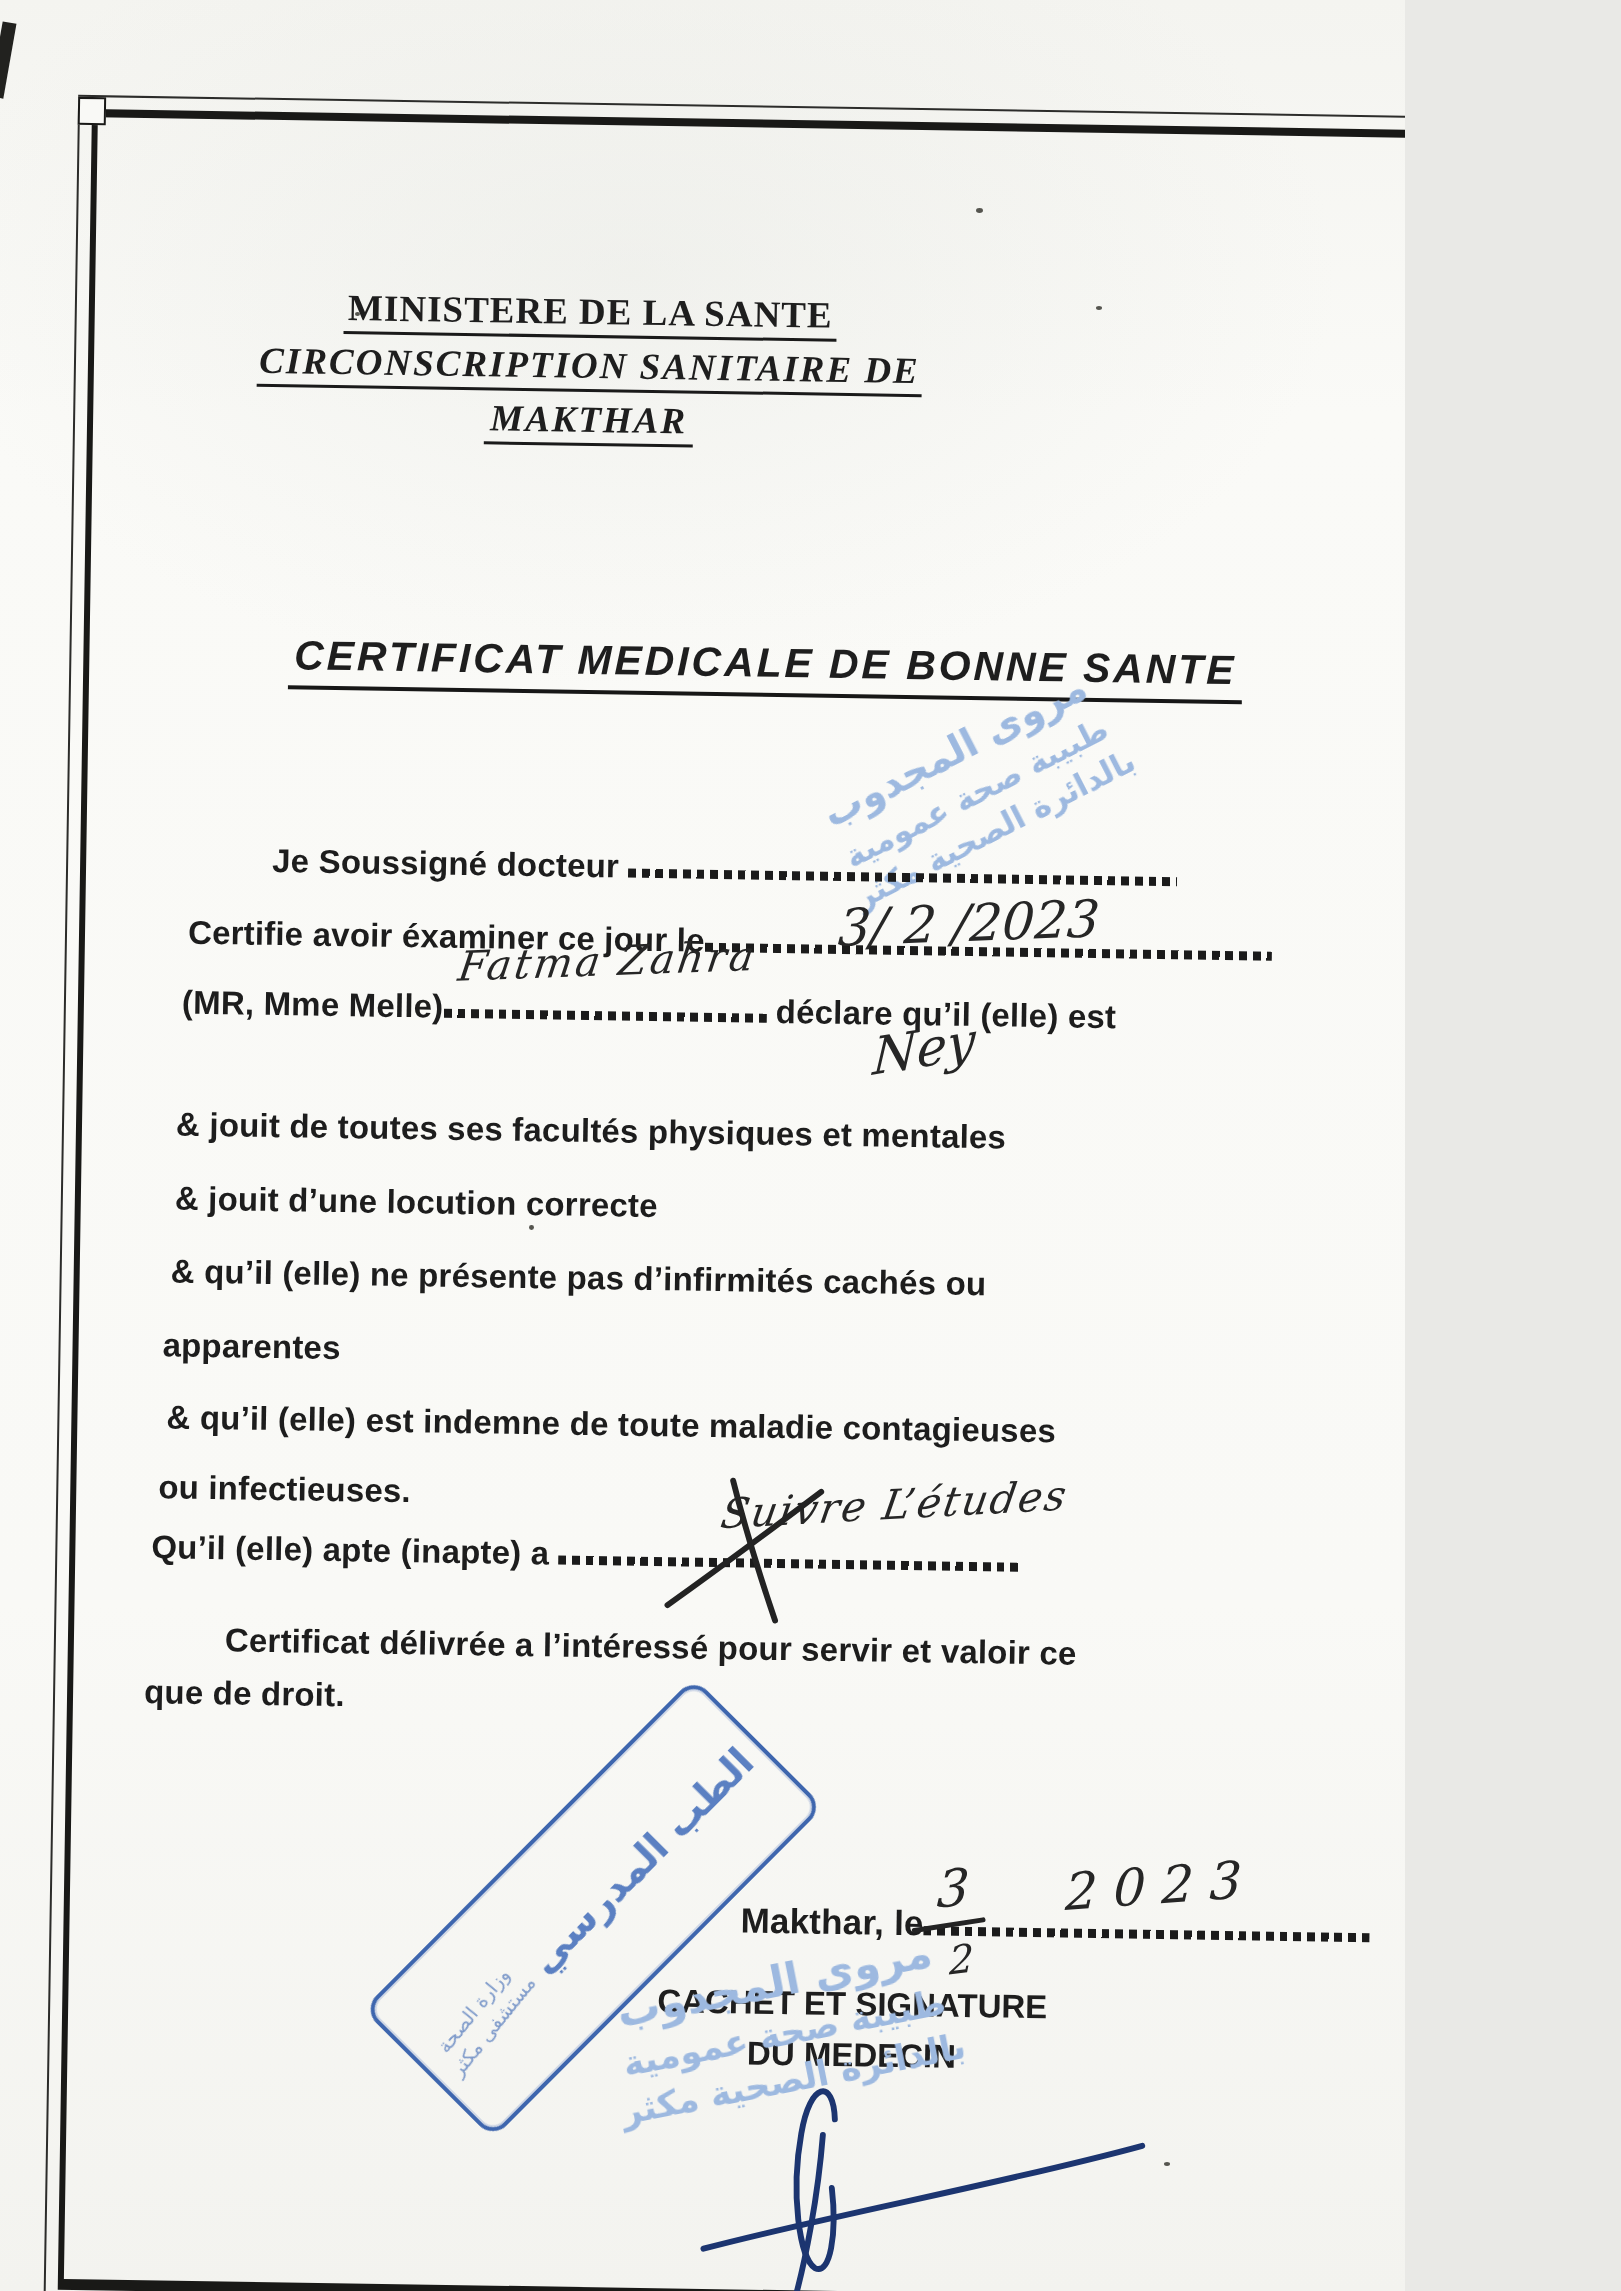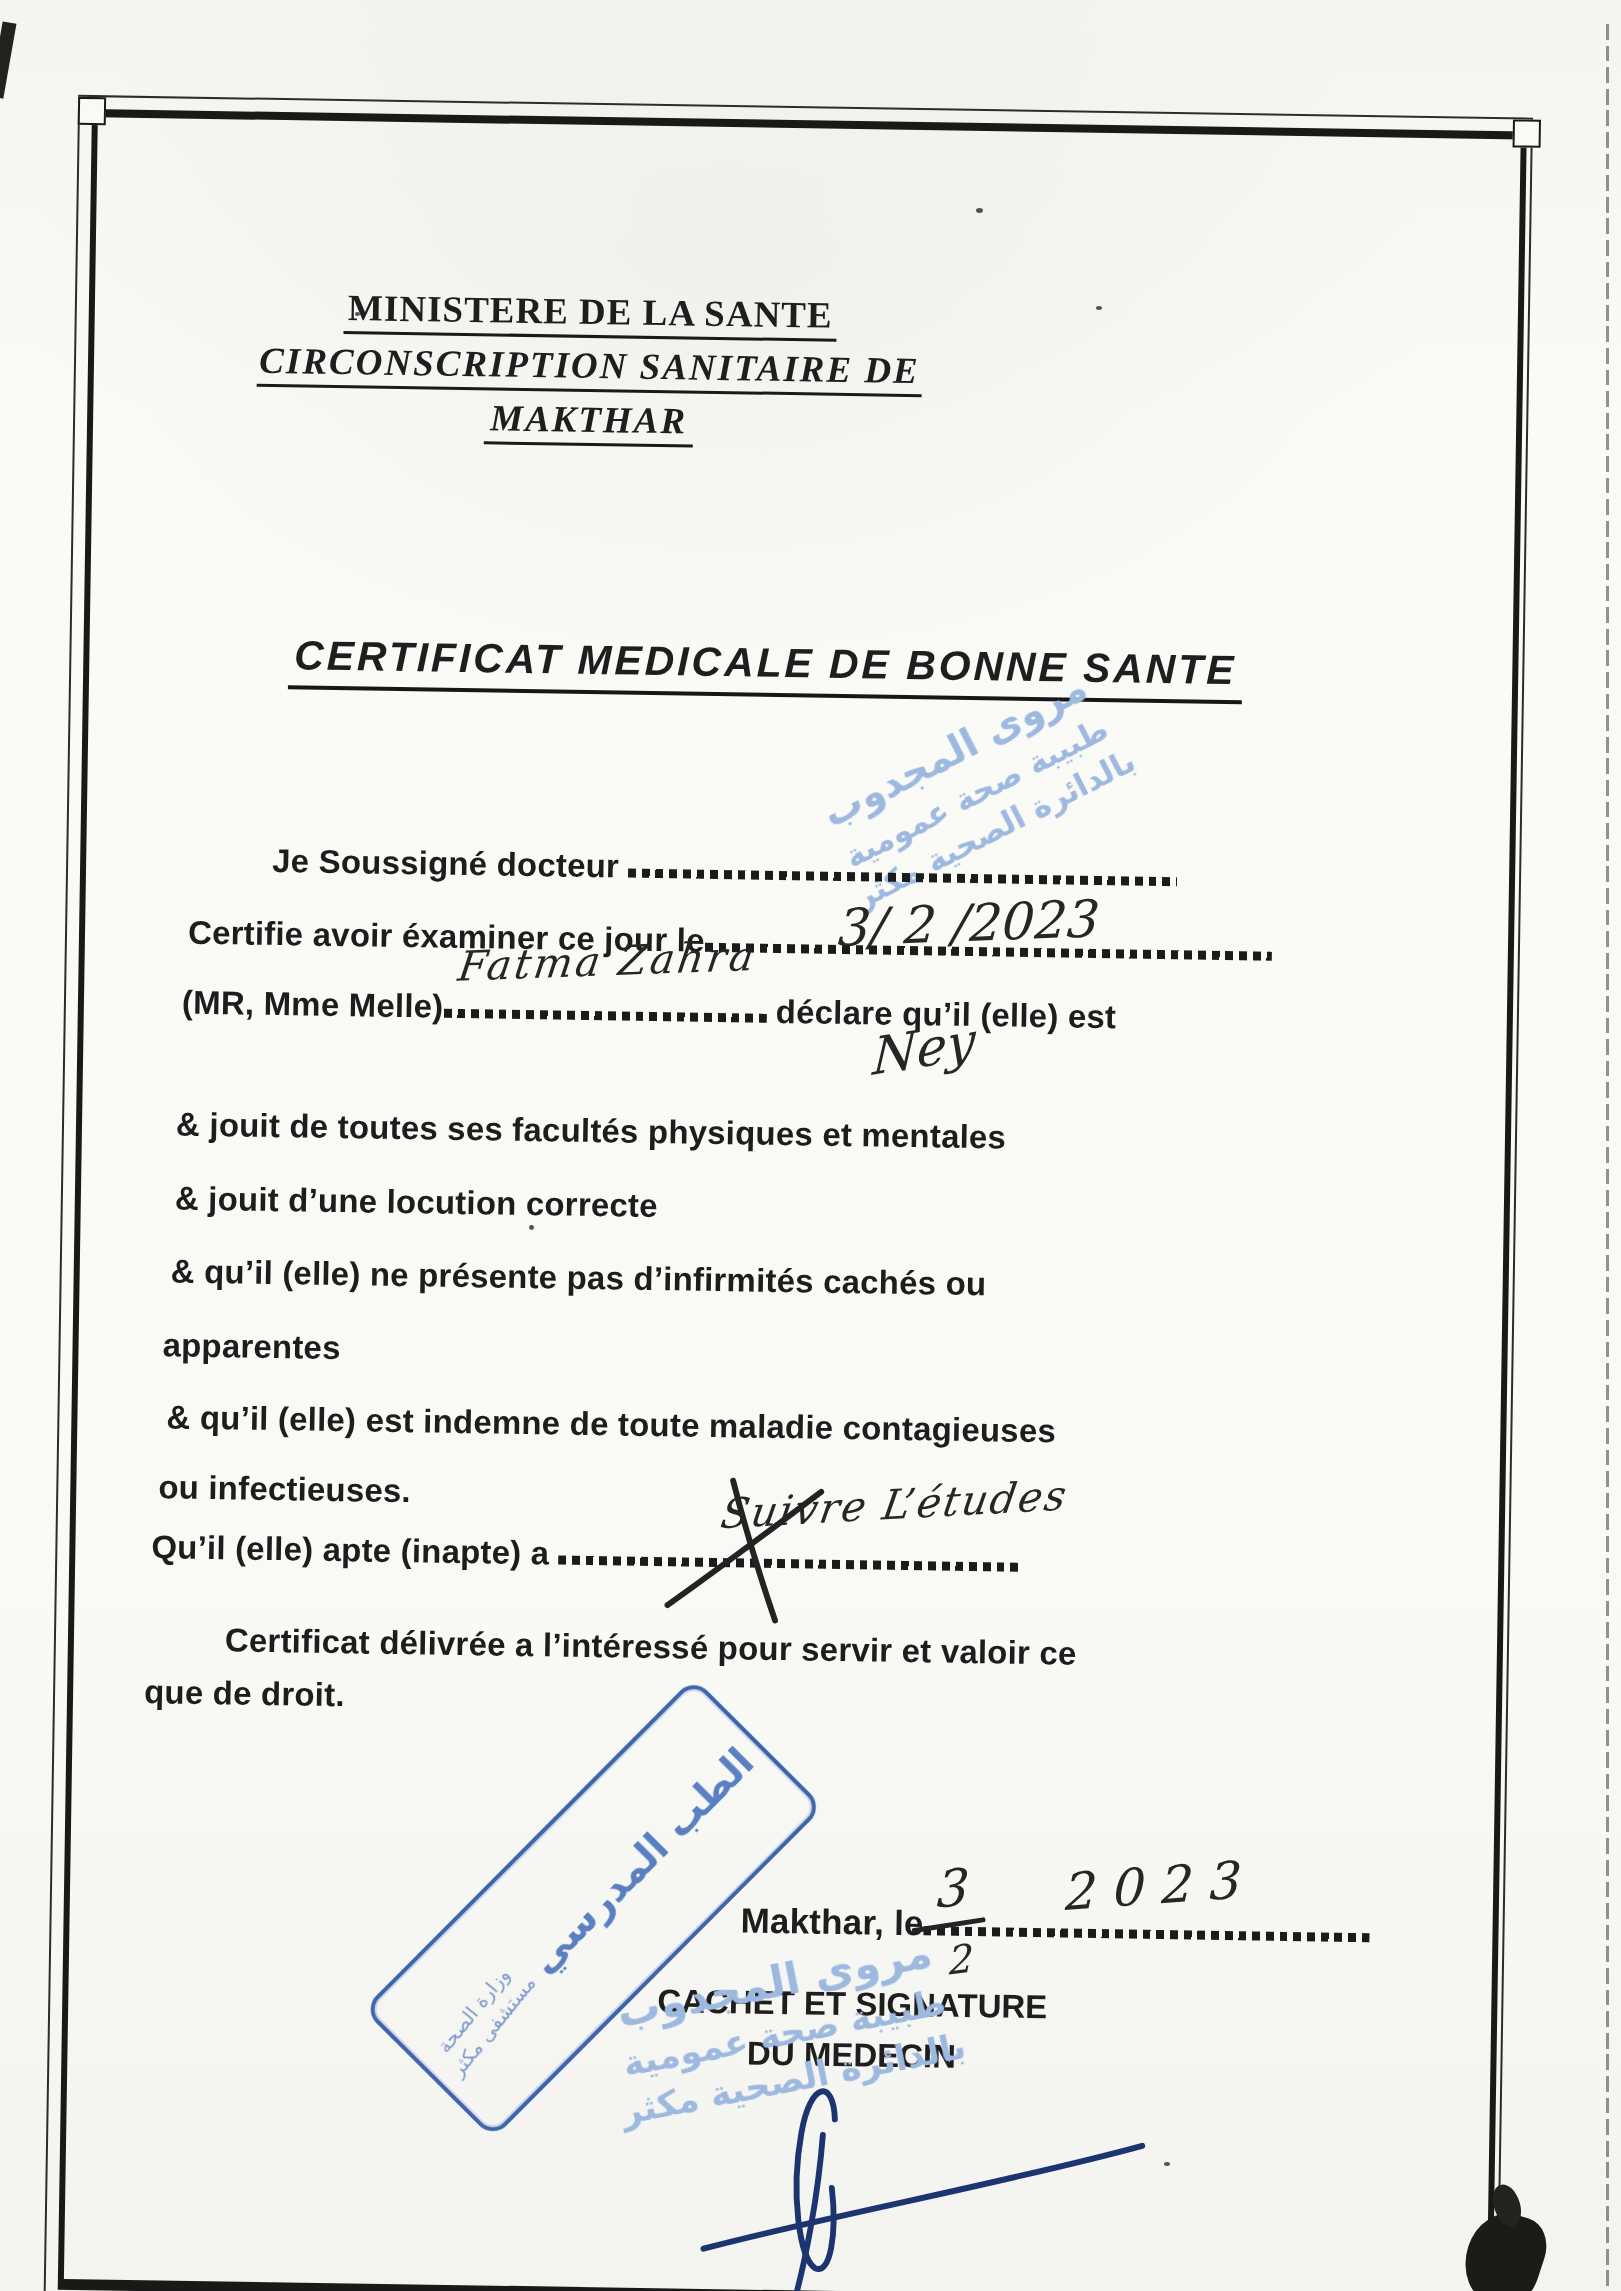--- a/index.html
+++ b/index.html
@@ -1,18 +1,18 @@
 <!DOCTYPE html>
 <html><head>
 <meta charset="utf-8">
 <style>
   html,body{margin:0;padding:0;}
   body{width:1621px;height:2292px;overflow:hidden;background:#e9e9e6;}
   .page{
-    position:relative;width:1621px;height:2292px;overflow:hidden;
+    position:relative;width:1405px;height:2292px;overflow:hidden;
     background:
       radial-gradient(1176px 686px at 45% 12%, rgba(225,227,222,.35), rgba(0,0,0,0) 60%),
       linear-gradient(180deg,#f4f4f0 0%,#fafaf7 18%,#f9f9f6 70%,#f3f3ef 100%);
     font-family:"Liberation Sans",sans-serif;
     color:#1e1e1e;
   }
   .tilt{position:absolute;left:0;top:0;width:1621px;height:2292px;transform:rotate(0.9deg);transform-origin:88px 108px;}
   
   .frame-outer{position:absolute;left:78px;top:95px;width:1451px;height:2401px;border:2px solid #2c2c2a;}
   .frame-inner{position:absolute;left:92px;top:109px;width:1423px;height:2162px;

